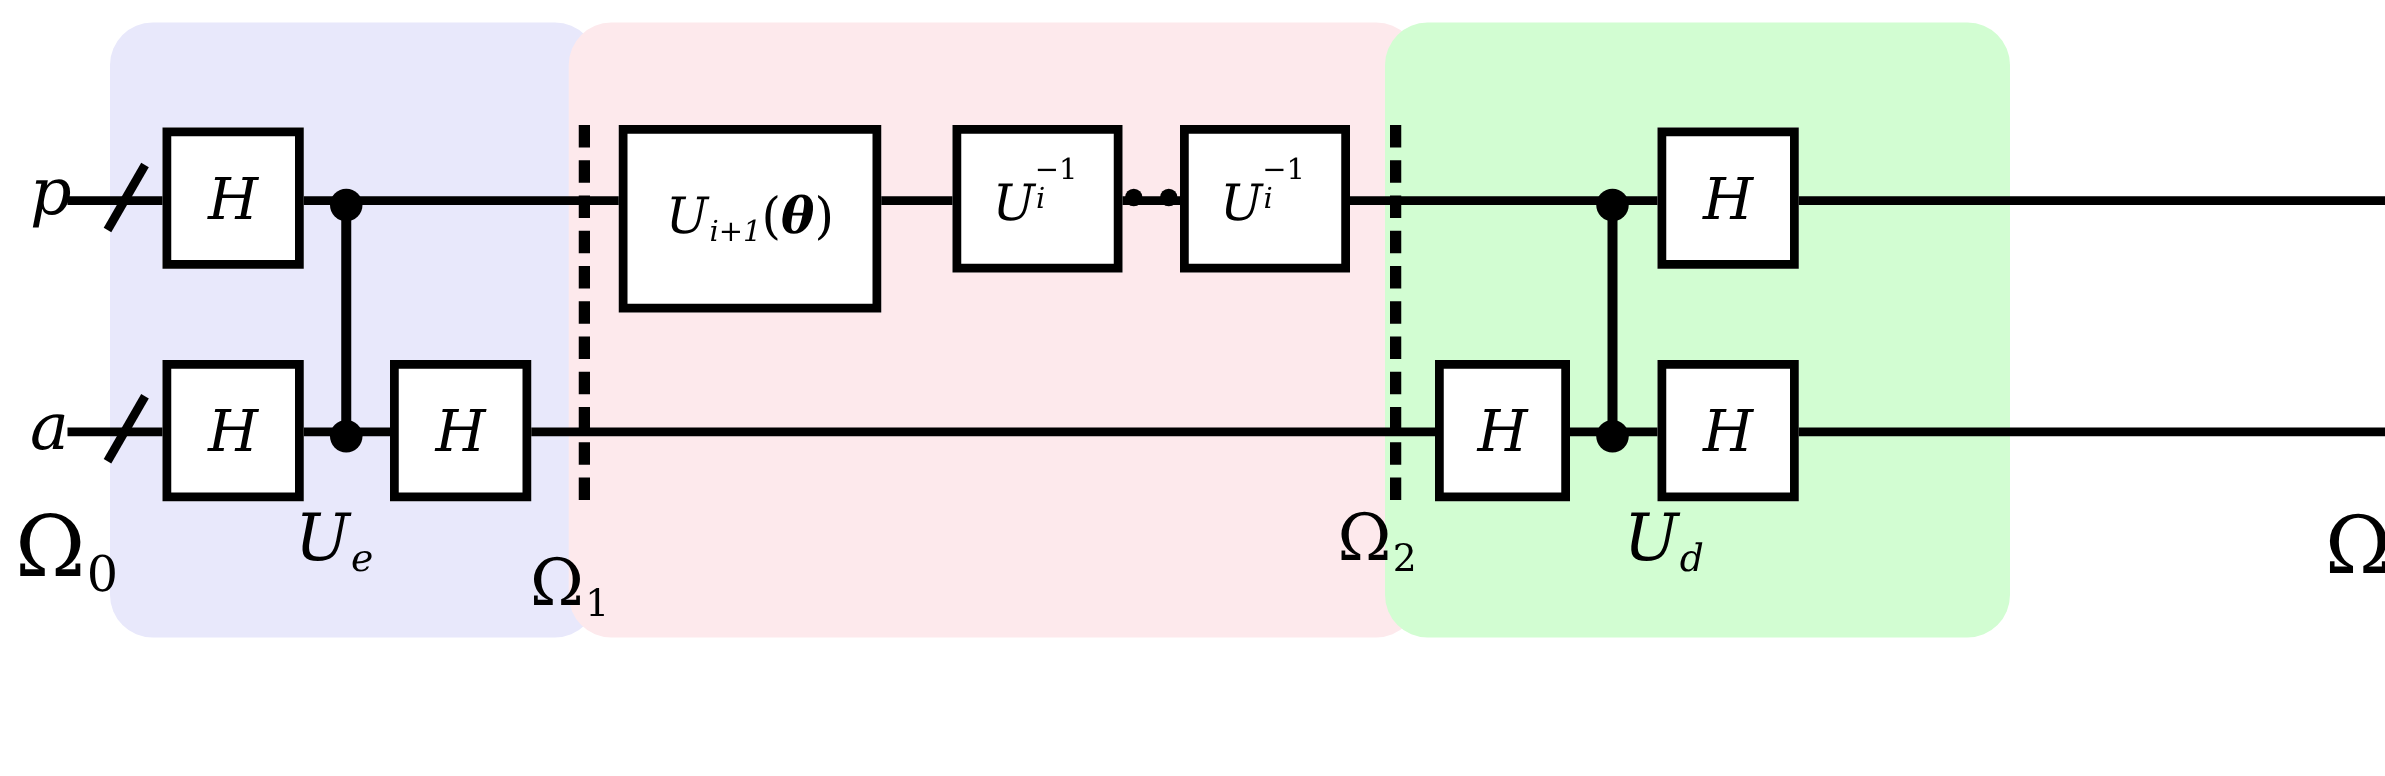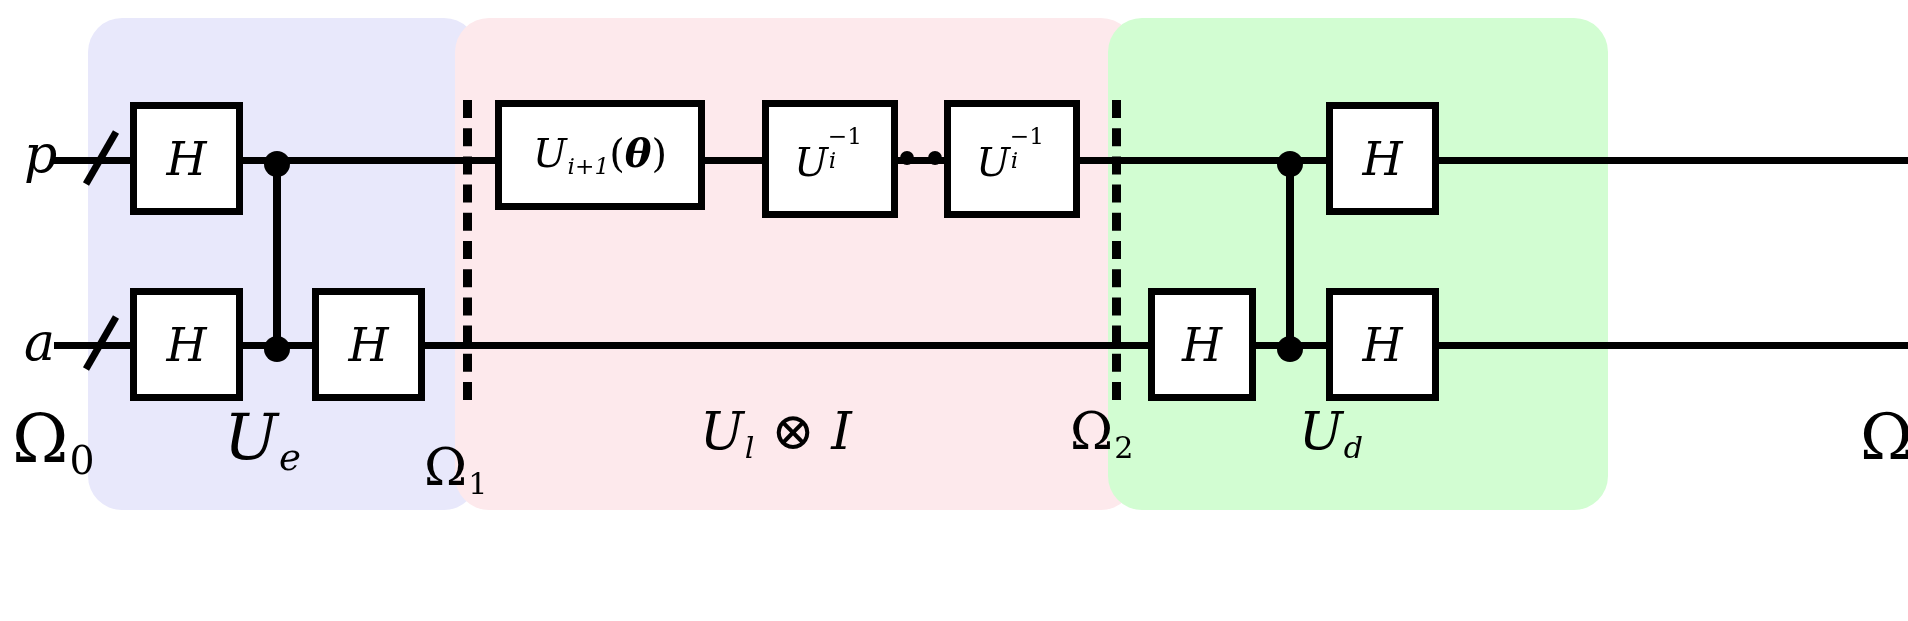--- a/index.html
+++ b/index.html
@@ -91,21 +91,21 @@
   <div class="gate h" style="left:130px;top:288px;width:113px;height:113px;">H</div>
 
   <div class="vline" style="left:273px;top:160px;height:186px;"></div>
   <div class="dot" style="left:264px;top:151px;width:26px;height:26px;"></div>
   <div class="dot" style="left:264px;top:336px;width:26px;height:26px;"></div>
 
   <div class="gate h" style="left:312px;top:288px;width:113px;height:113px;">H</div>
 
   <div class="barrier" style="left:463px;top:100px;height:300px;"></div>
 
-  <div class="gate u" style="left:495px;top:100px;width:210px;height:110px;">
+  <div class="gate u" style="left:495px;top:100px;width:210px;height:150px;">
     <span>
       <span class="it">U</span><sub class="m">i+1</sub><span class="up">(</span><span class="bold-theta">θ</span><span class="up">)</span>
     </span>
   </div>
 
   <div class="gate u" style="left:762px;top:100px;width:136px;height:118px;">
     <span>
       <span class="it">U</span><span class="supsub"><span class="sp">−1</span><span class="sb">i</span></span>
     </span>
   </div>
@@ -131,31 +131,28 @@
   <div class="dot" style="left:1277px;top:336px;width:26px;height:26px;"></div>
 
   <div class="gate h" style="left:1326px;top:102px;width:113px;height:113px;">H</div>
 
   <div class="gate h" style="left:1326px;top:288px;width:113px;height:113px;">H</div>
 
   <div class="blabel" style="left:12px;top:405px;font-size:68px;">
     <span class="up">Ω</span><sub class="mn">0</sub>
   </div>
 
-  <div class="blabel" style="left:224px;top:405px;font-size:64px;">
+  <div class="blabel" style="left:236px;top:405px;font-size:52px;">
     <span class="it">U</span><sub class="m">e</sub>
   </div>
 
   <div class="blabel" style="left:424px;top:405px;font-size:52px;margin-top:36px;">
     <span class="up">Ω</span><sub class="mn">1</sub>
   </div>
 
-  <div class="blabel" style="left:700px;top:405px;font-size:52px;">
-    <span class="it">U</span><sub class="m">l</sub><span class="up">&nbsp;⊗&nbsp;</span><span class="it">I</span>
-  </div>
 
   <div class="blabel" style="left:1070px;top:405px;font-size:52px;">
     <span class="up">Ω</span><sub class="mn">2</sub>
   </div>
 
   <div class="blabel" style="left:1262px;top:405px;font-size:52px;margin-left:37px;">
     <span class="it">U</span><sub class="m">d</sub>
   </div>
 
   <div class="blabel" style="left:1860px;top:405px;font-size:64px;">

